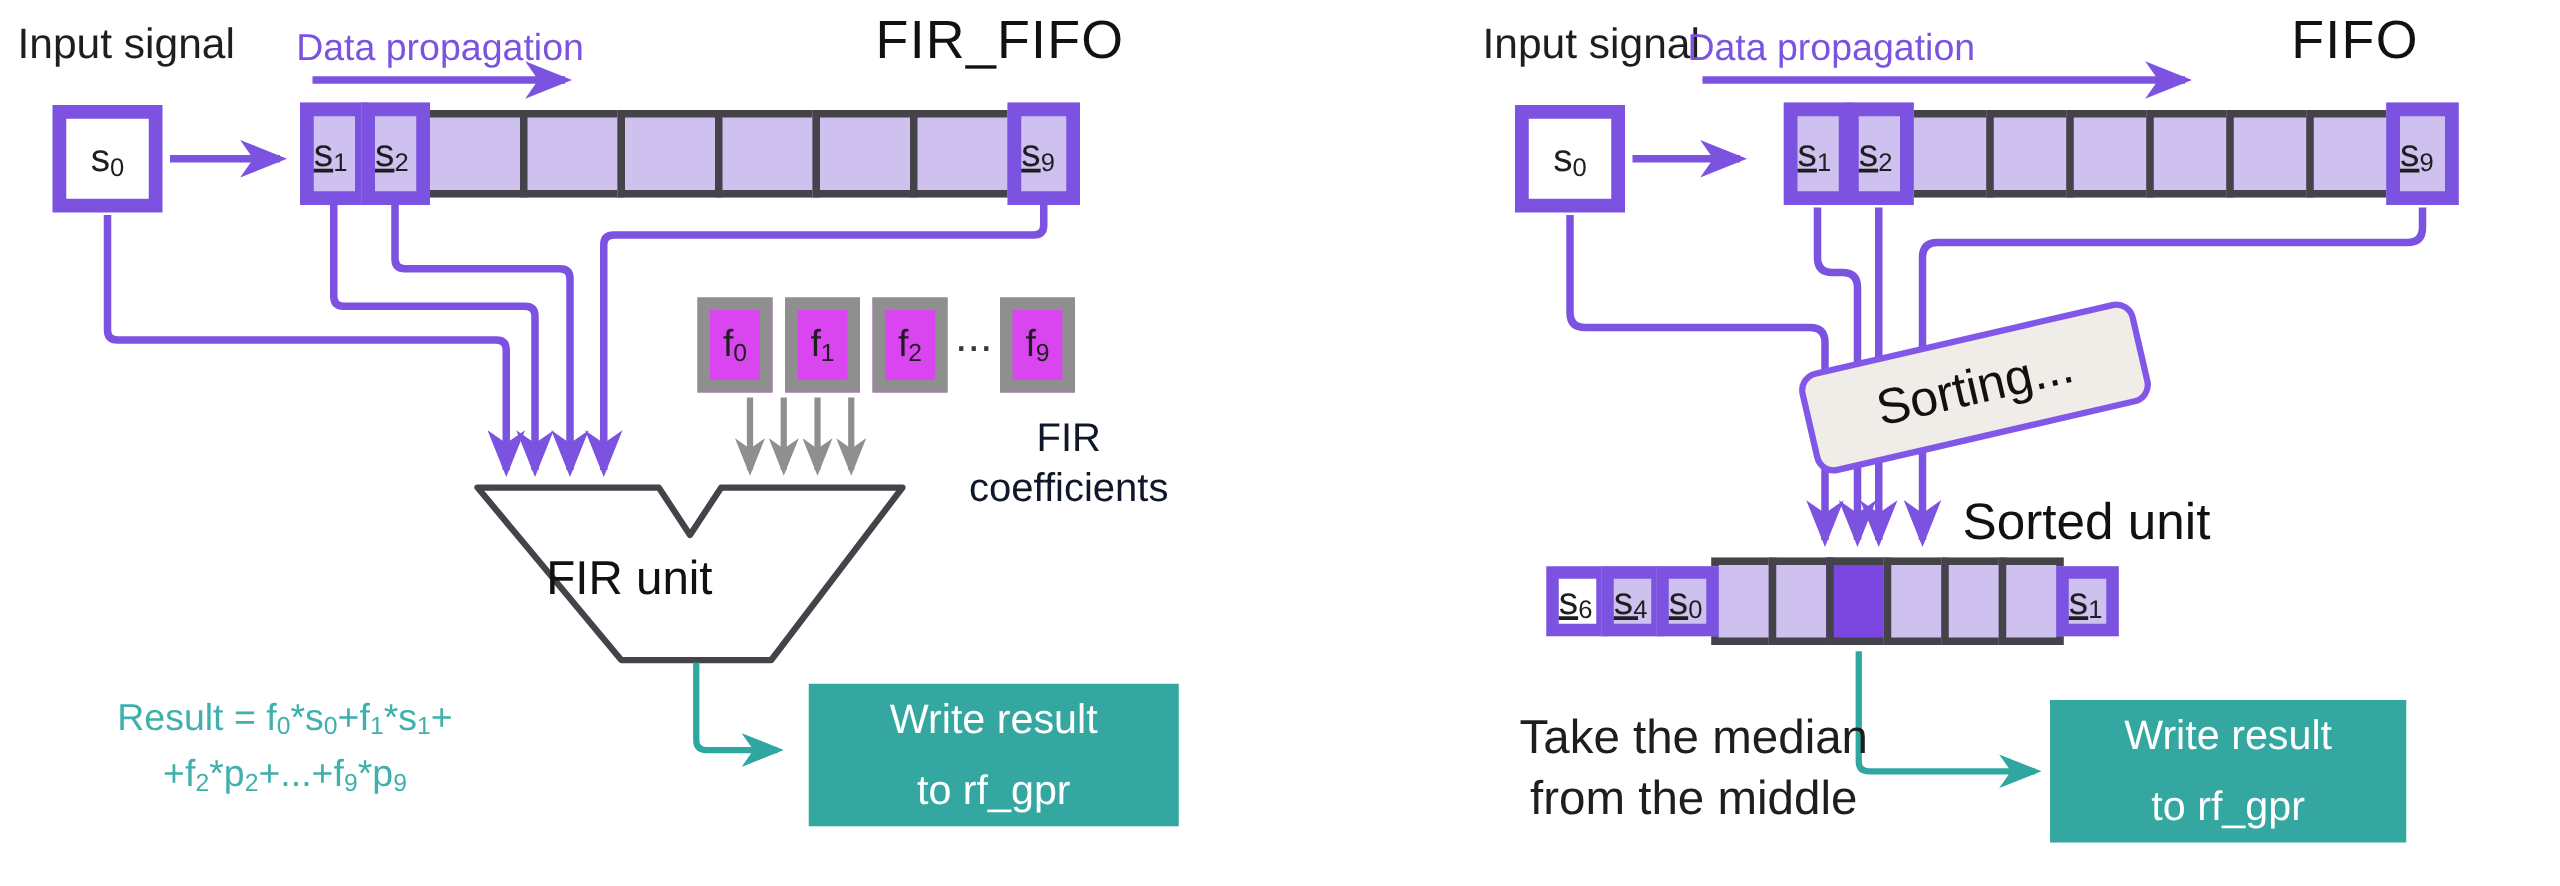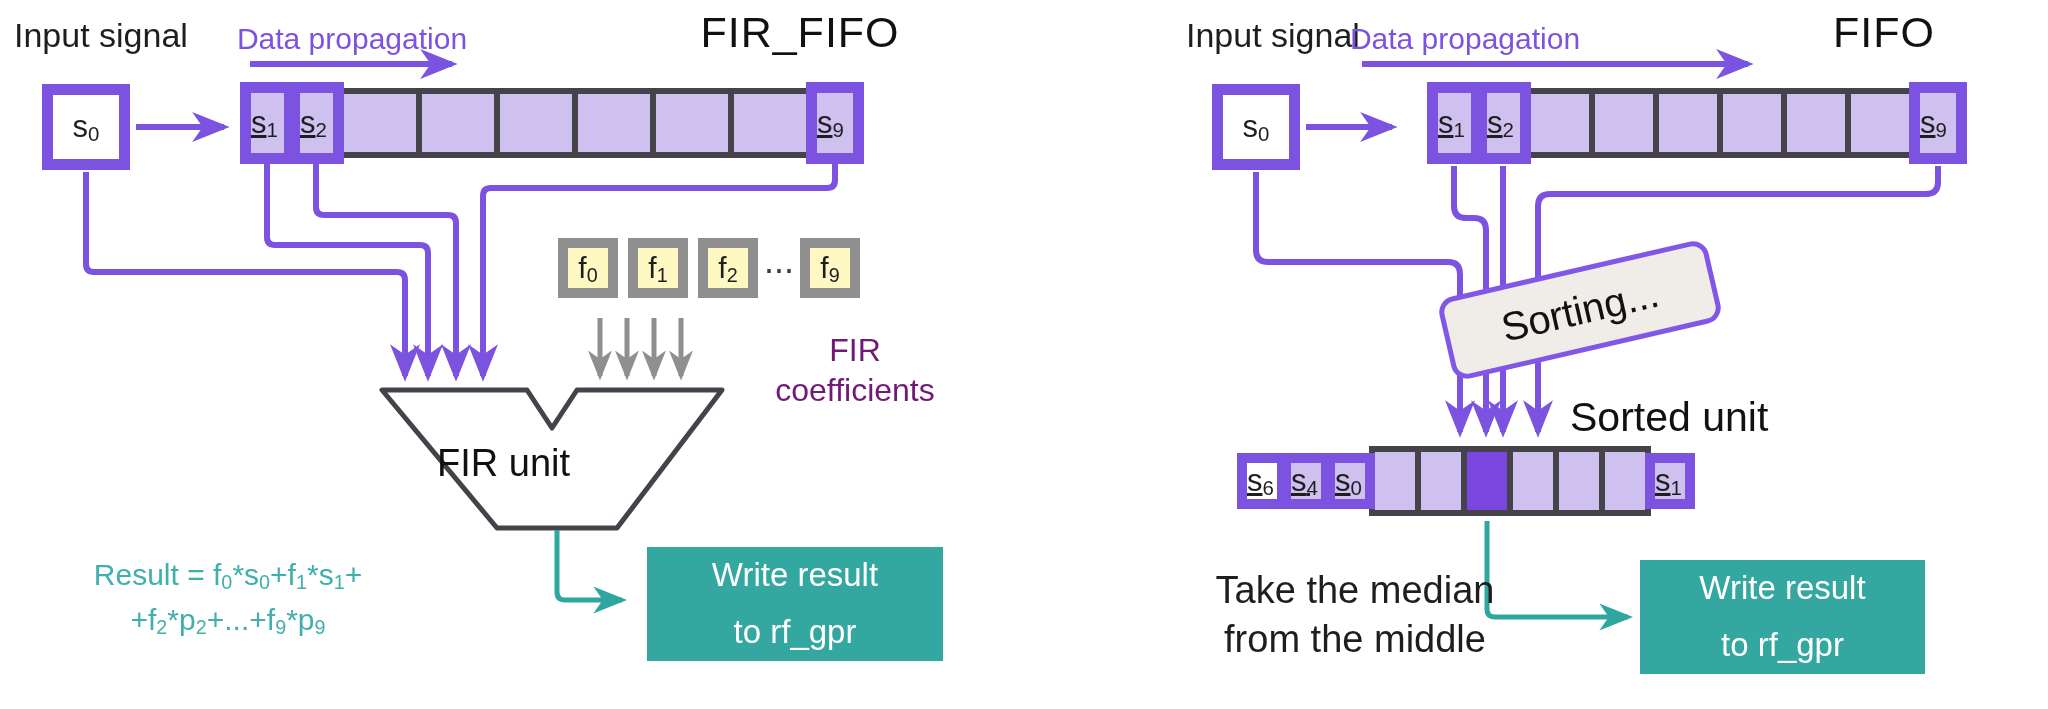--- a/index.html
+++ b/index.html
@@ -6,21 +6,21 @@
   .canvas{
     position:relative;width:2048px;height:709px;background:#ffffff;
     font-family:"Liberation Sans", sans-serif;color:#1e1e1e;overflow:hidden;
   }
   .abs{position:absolute;}
   .layer{position:absolute;left:0;top:0;z-index:0;}
   .z1{z-index:1;}
   .big-title{font-size:43px;color:#111;text-align:center;letter-spacing:1px;}
   .input-label{font-size:34px;color:#1e1e1e;}
   .prop-label{font-size:30px;color:#7c52e0;text-align:center;}
-  .gray-caption{font-size:32px;color:#701a75;text-align:center;line-height:1.25;}
+  .gray-caption{font-size:32px;color:#0f172a;text-align:center;line-height:1.25;}
   .note{font-size:38px;color:#1e1e1e;text-align:center;line-height:1.3;}
   .teal-formula{font-size:30px;color:#3fb0ab;text-align:center;line-height:1.5;}
   .teal-box{
     background:#35a7a1;color:#ffffff;font-size:33px;line-height:1.35;
     display:flex;flex-direction:column;align-items:center;justify-content:center;text-align:center;gap:12px;
   }
   .fifo{display:flex;align-items:center;position:absolute;}
   .cell{
     box-sizing:border-box;display:flex;align-items:center;
     font-size:31px;color:#1e1e1e;flex:none;text-decoration:underline;
@@ -32,21 +32,21 @@
   .srt .cell.lab{border-width:10px;width:50px;height:56px;}
   .srt .cell.emp{width:52px;height:70px;}
   .cell.white{background:#ffffff;}
   .cell.median{background:#7a46df;}
   .srcbox{
     box-sizing:border-box;border:11px solid #7c52e0;background:#ffffff;width:88px;height:86px;
     display:flex;align-items:center;justify-content:center;font-size:31px;
   }
   .coefrow{display:flex;align-items:center;position:absolute;}
   .coef{
-    box-sizing:border-box;border:10px solid #8f8f8f;background:#fef9c3;width:60px;height:60px;
+    box-sizing:border-box;border:10px solid #8f8f8f;background:#d946ef;width:60px;height:76px;
     display:flex;align-items:center;justify-content:center;font-size:30px;flex:none;
   }
   .coef-gap{width:10px;flex:none;}
   .dots{font-size:36px;color:#3a3a3a;padding:0 6px 14px 6px;flex:none;}
   .funnel-label{font-size:38px;color:#111;text-align:left;}
   .sorting-box{
     box-sizing:border-box;background:#f0ede9;border:5px solid #8257e8;border-radius:16px;
     display:flex;align-items:center;justify-content:center;font-size:40px;color:#111;
     transform:rotate(-13deg);z-index:2;
   }

